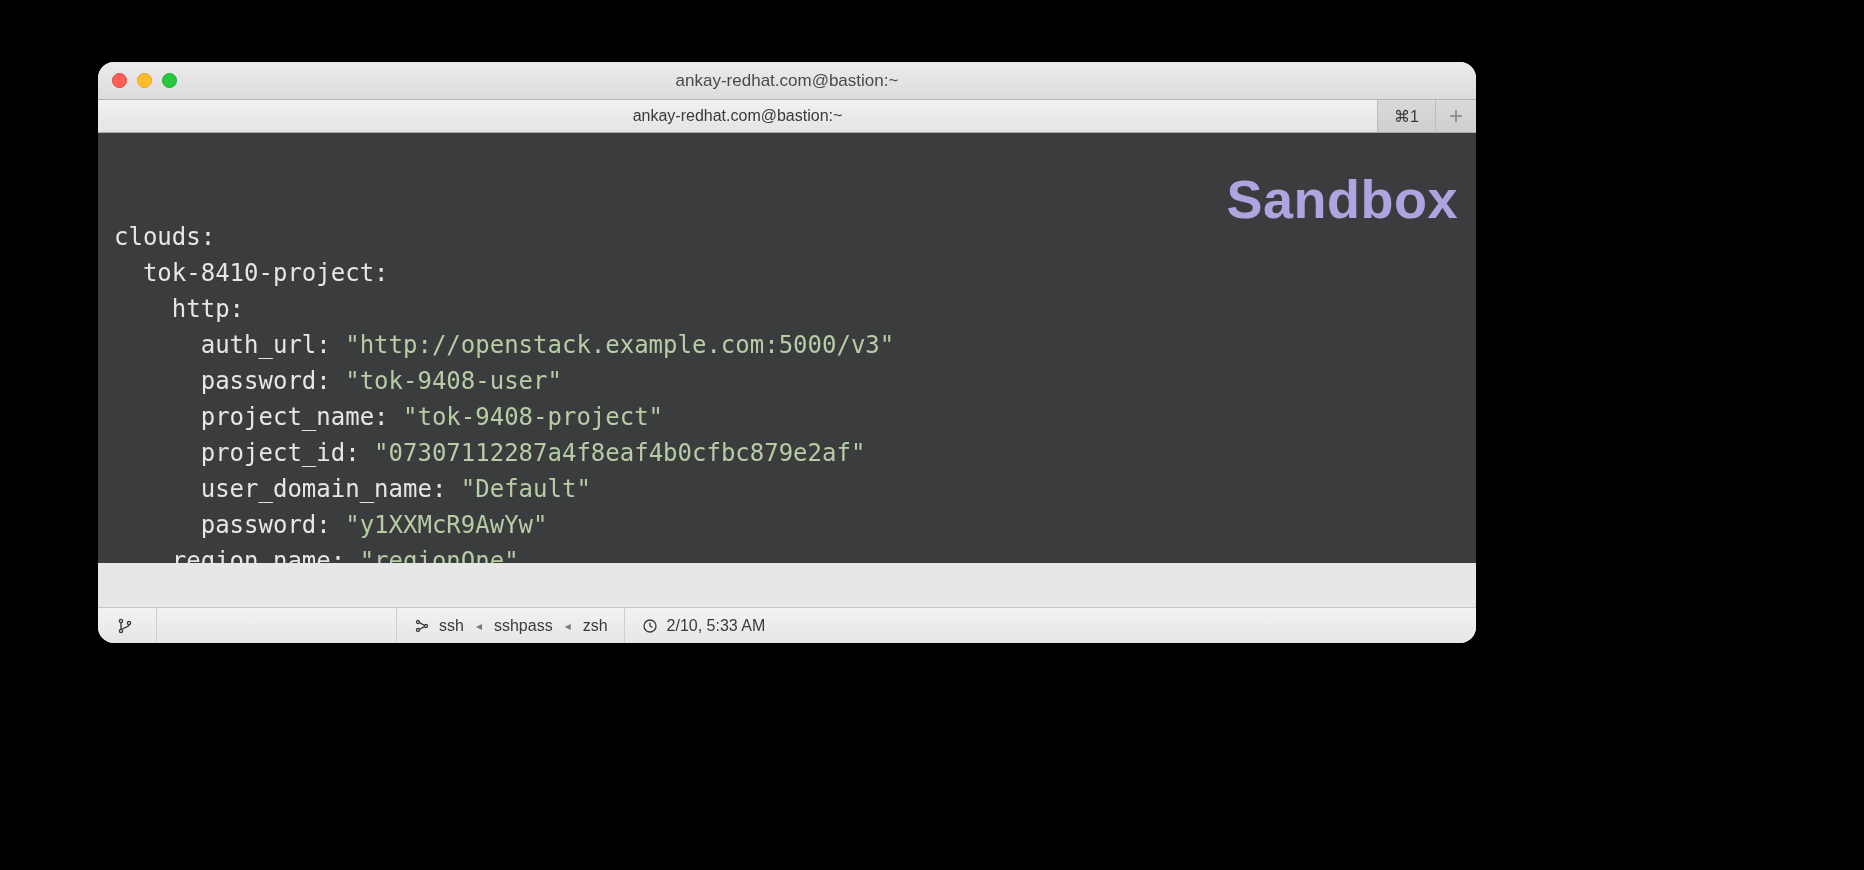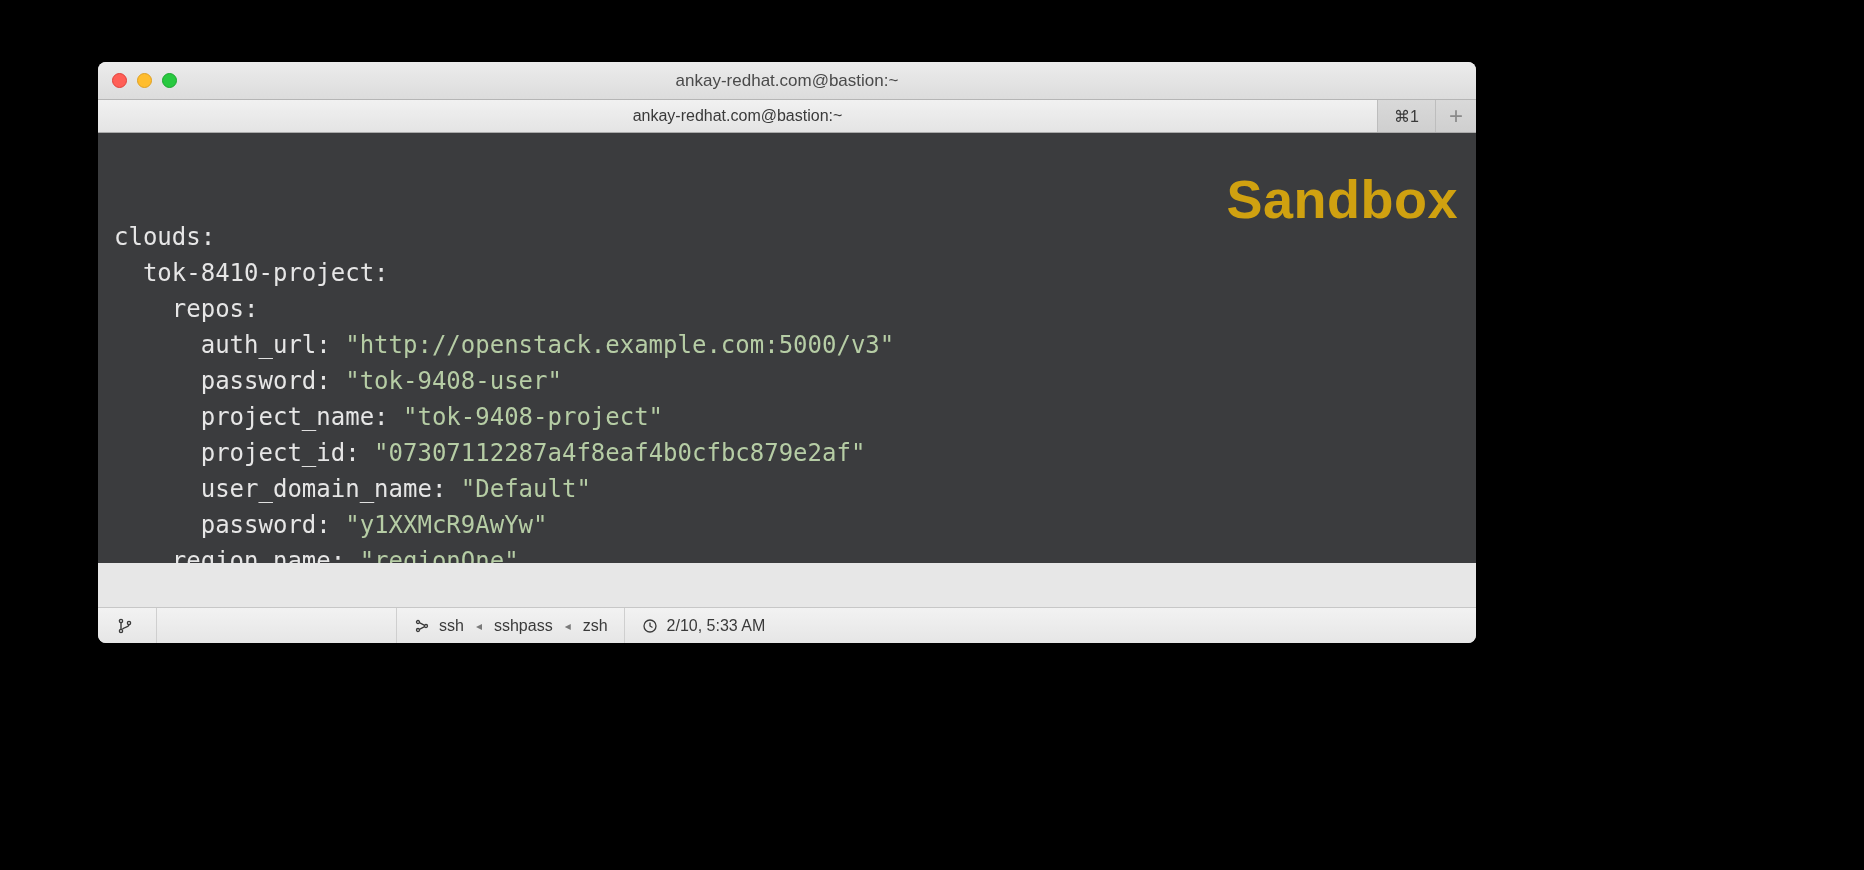--- a/index.html
+++ b/index.html
@@ -10,21 +10,21 @@
     font-family: -apple-system, BlinkMacSystemFont, "Helvetica Neue", Arial, sans-serif;
     overflow: hidden;
     position: relative;
   }
   .window {
     position: absolute;
     left: 98px;
     top: 62px;
     width: 1378px;
     background: #e7e7e7;
-    border-radius: 8px;
+    border-radius: 16px;
     box-shadow: 0 20px 60px rgba(0,0,0,0.6), 0 0 0 1px rgba(0,0,0,0.15);
     overflow: hidden;
   }
   .titlebar {
     height: 38px;
     background: linear-gradient(#ececec, #dcdcdc);
     border-bottom: 1px solid #b5b5b5;
     display: flex;
     align-items: center;
     position: relative;
@@ -79,21 +79,21 @@
     color:#e6e6e6;
     white-space: pre;
     height: 430px;
     overflow:hidden;
   }
   .watermark {
     position:absolute;
     top: 48px; right: 18px;
     font-size: 54px;
     font-weight: 700;
-    color: #eab308;
+    color: #c4b5fd;
     opacity: 0.85;
     font-family: -apple-system, Arial, sans-serif;
     letter-spacing: 0.5px;
     pointer-events:none;
   }
   .string { color:#b6cda5; }
   .statusbar {
     height: 36px;
     background: linear-gradient(#f2f2f2,#e6e6e6);
     border-top:1px solid #c7c7c7;
@@ -134,21 +134,21 @@
     </div>
     <div class="tab-add">
       <span>+</span>
     </div>
   </div>
 
   <div class="term">
     <div class="watermark">Sandbox</div>
 <span>clouds:</span>
 <span>  tok-8410-project:</span>
-<span>    repos:</span>
+<span>    http:</span>
 <span><span>      auth_url: </span><span class="string">"http://openstack.example.com:5000/v3"</span></span>
 <span><span>      password: </span><span class="string">"tok-9408-user"</span></span>
 <span><span>      project_name: </span><span class="string">"tok-9408-project"</span></span>
 <span><span>      project_id: </span><span class="string">"07307112287a4f8eaf4b0cfbc879e2af"</span></span>
 <span><span>      user_domain_name: </span><span class="string">"Default"</span></span>
 <span><span>      password: </span><span class="string">"y1XXMcR9AwYw"</span></span>
 <span><span>    region_name: </span><span class="string">"regionOne"</span></span>
 
 
   </div>

